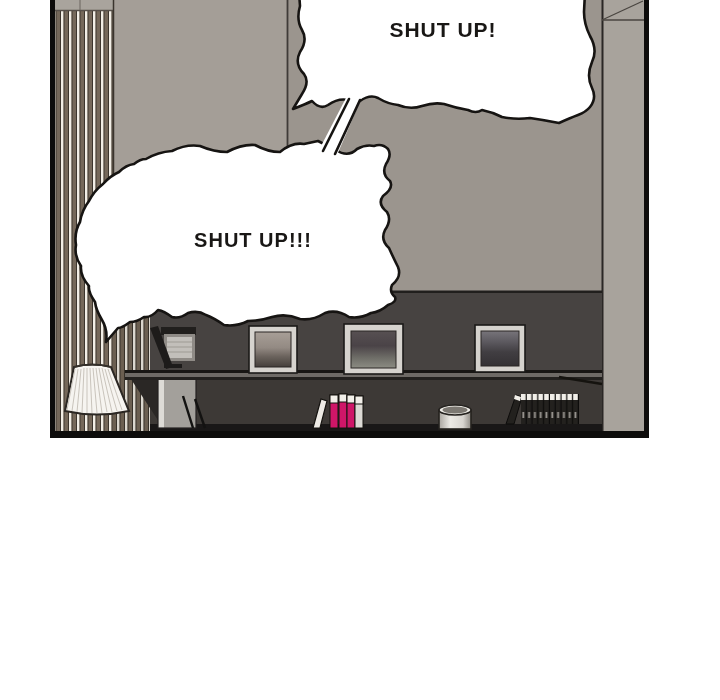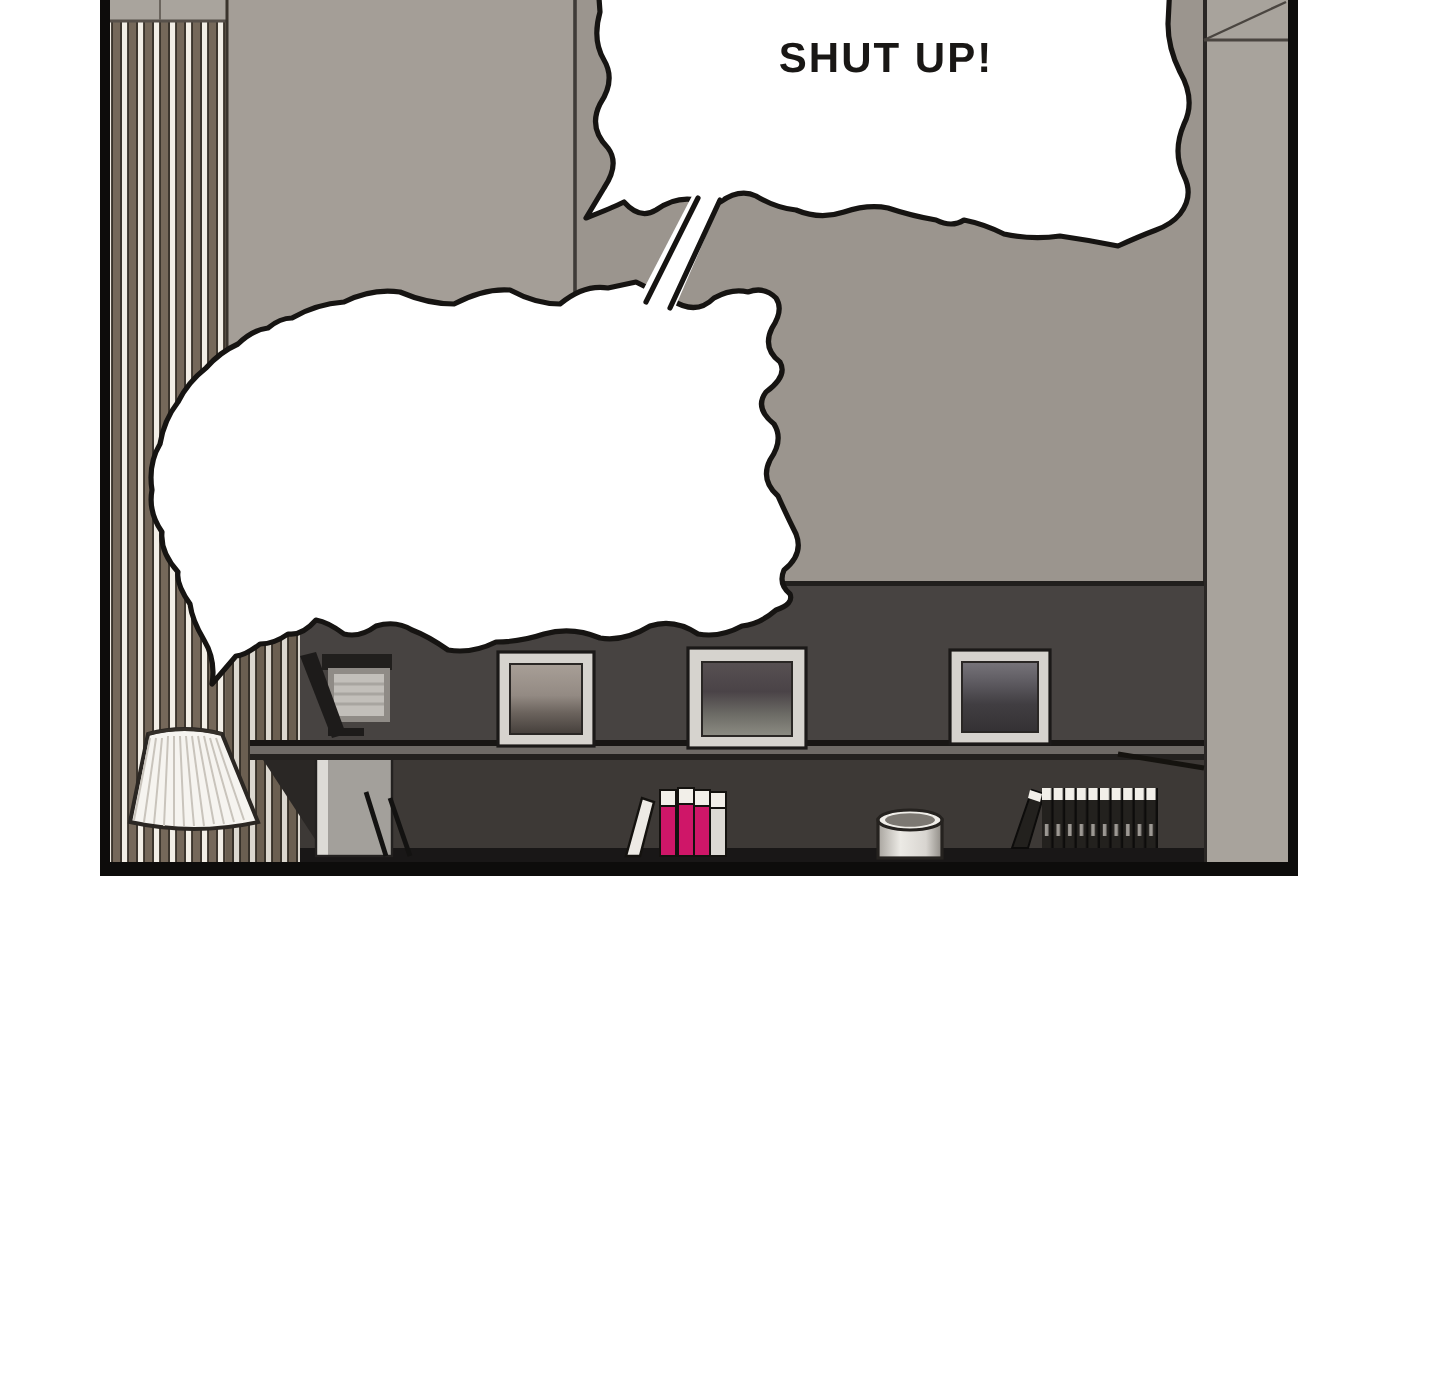--- a/index.html
+++ b/index.html
@@ -162,14 +162,15 @@
   </g>
 
   <g fill="#0d0c0b">
     <rect x="38" y="0" width="5" height="438"></rect>
     <rect x="632" y="0" width="5" height="438"></rect>
     <rect x="38" y="431" width="599" height="7"></rect>
   </g>
 </svg>
 
 <div id="bubble-text-top" class="bubble-text">SHUT UP!</div>
+<div id="bubble-text-bottom" class="bubble-text">SHUT UP!!!</div>
 
 </div>
 
 </body></html>

